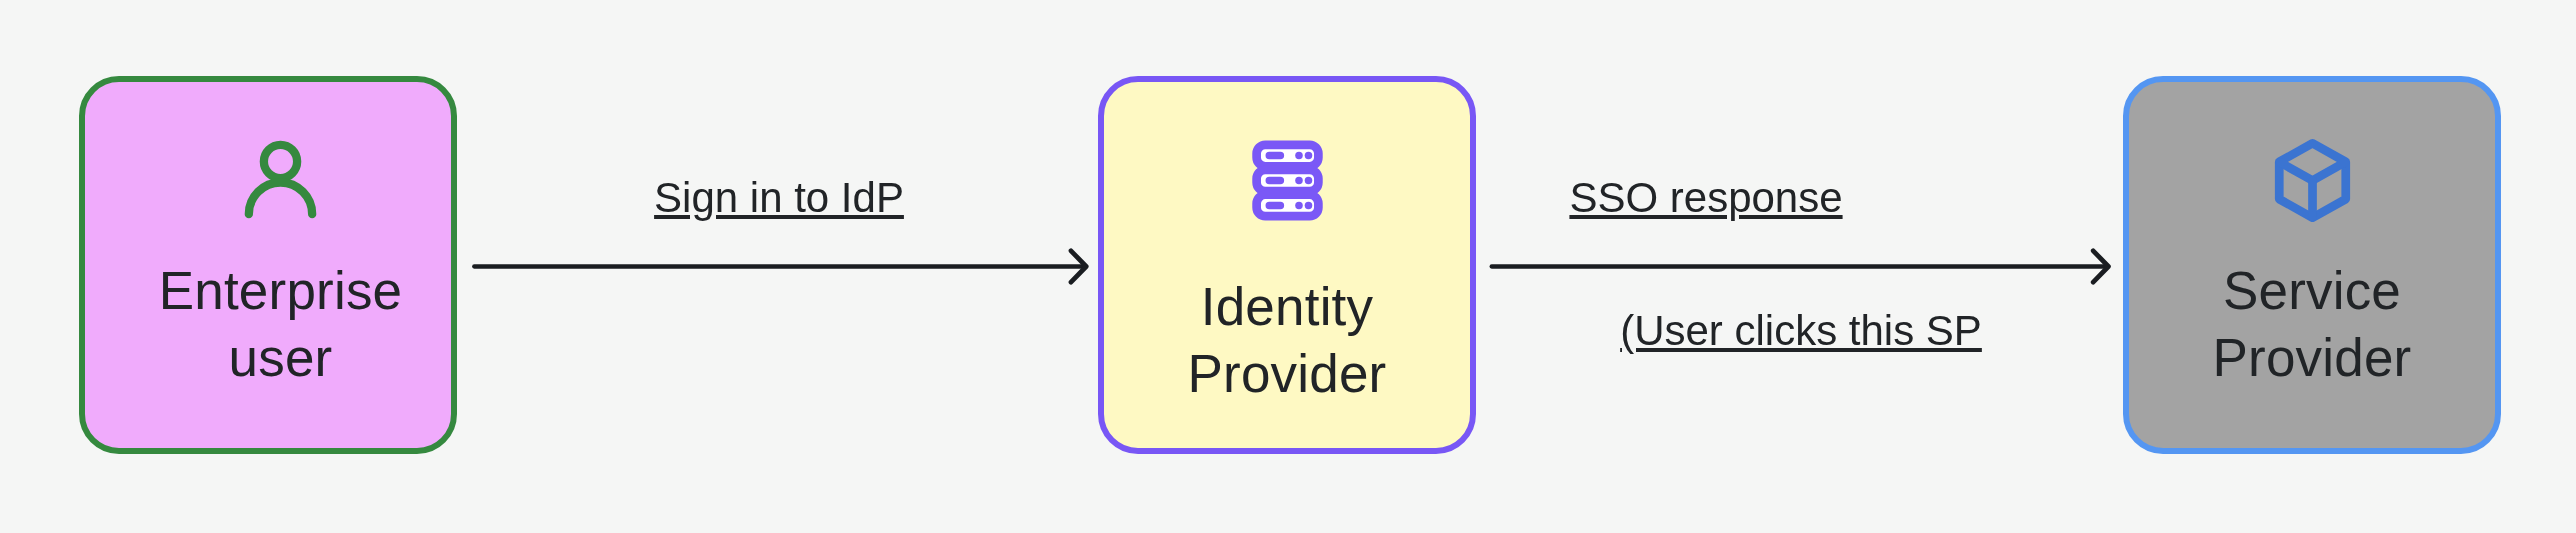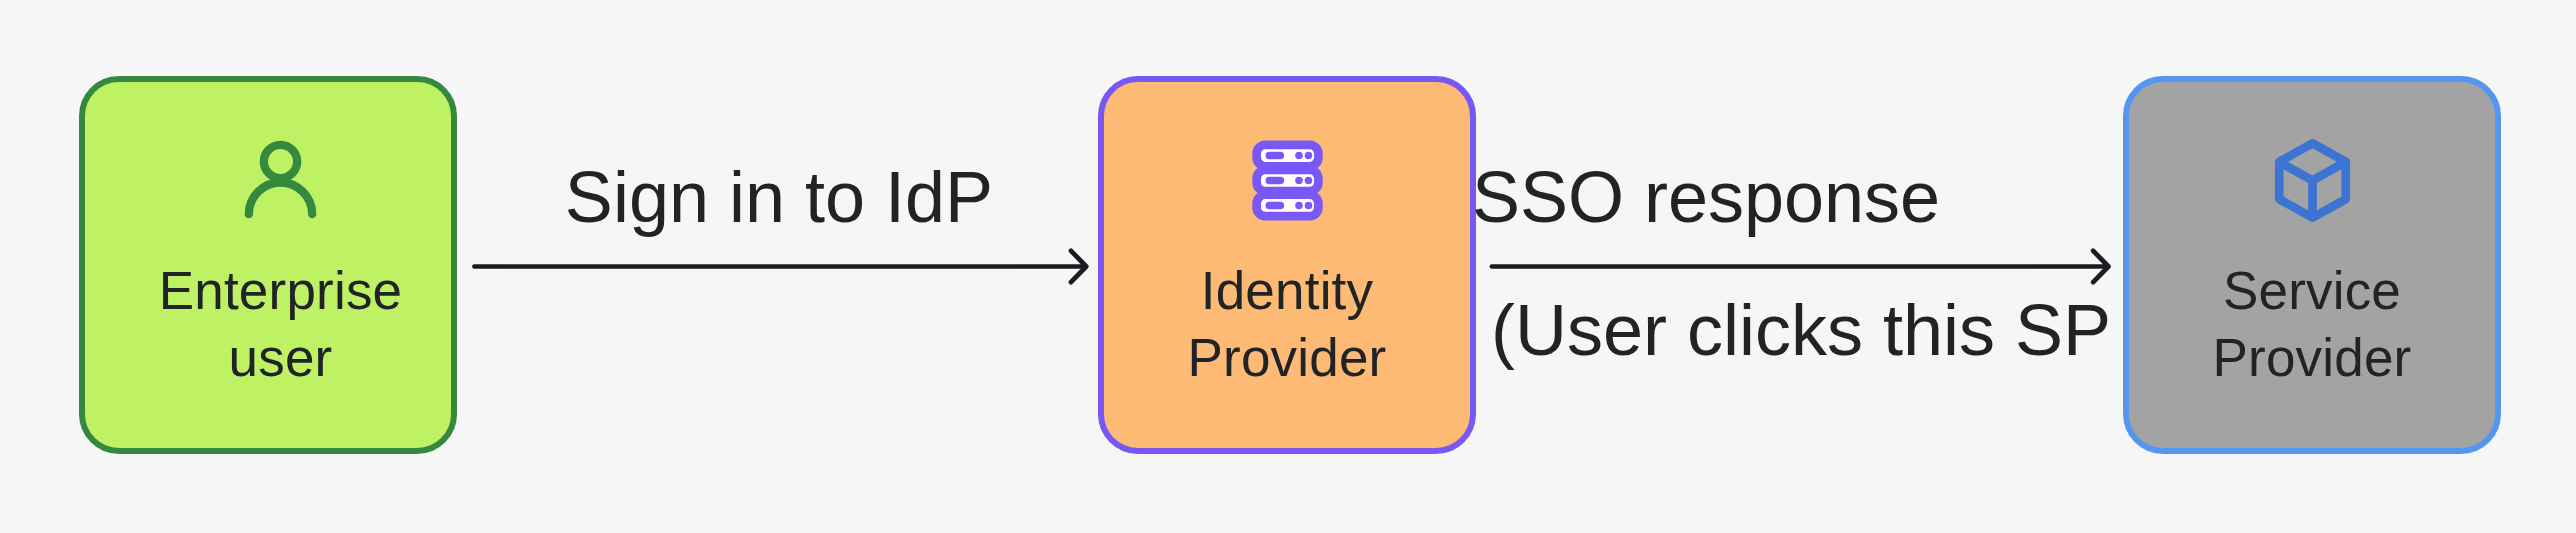--- a/index.html
+++ b/index.html
@@ -44,25 +44,26 @@
   }
   .edge-layer {
     position: absolute;
     left: 0; top: 0;
     width: 2576px; height: 533px;
     pointer-events: none;
   }
   .edge-label, .edge-sublabel {
     position: absolute;
     transform: translateX(-50%);
-    font-size: 72px;
+    font-size: 42px;
     line-height: 67px;
     font-weight: 500;
     text-align: left;
     white-space: nowrap;
+    text-decoration: underline;
   }
   .edge-label-1 { left: 779px;  top: 164px; }
   .edge-label-2 { left: 1706px; top: 164px; }
   .edge-sublabel-2 { left: 1801px; top: 297px; }
 </style>
 </head>
 <body>
 
 <div class="canvas" style="background-color: rgb(245, 246, 245); color: rgb(33, 36, 39);">
 
@@ -70,33 +71,33 @@
     <g fill="none" stroke-linecap="round" stroke-linejoin="round" stroke="#1a1d21">
       <line x1="497" y1="280" x2="1136" y2="280" stroke-width="4.5"></line>
       <path d="M1124 263.5 L1140 280 L1124 296.5" stroke-width="5"></path>
     </g>
     <g fill="none" stroke-linecap="round" stroke-linejoin="round" stroke="#1a1d21">
       <line x1="1566" y1="280" x2="2210" y2="280" stroke-width="4.5"></line>
       <path d="M2198 263.5 L2214 280 L2198 296.5" stroke-width="5"></path>
     </g>
   </svg>
 
-  <div class="node node-enterprise" style="border-color: rgb(53, 137, 63); background-color: #bef264; padding-left: 25px;">
+  <div class="node node-enterprise" style="border-color: rgb(53, 137, 63); background-color: #f0abfc; padding-left: 25px;">
     <div class="node-icon">
       <svg viewBox="0 0 24 24" xmlns="http://www.w3.org/2000/svg">
         <g fill="none" stroke-width="2.1" stroke-linecap="round" stroke="#35893f">
           <circle cx="12" cy="7.2" r="4.2"></circle>
           <path d="M4 20.5a8 8 0 0 1 16 0"></path>
         </g>
       </svg>
     </div>
     <div class="node-label">Enterprise user</div>
   </div>
 
-  <div class="node node-idp" style="border-color: rgb(120, 87, 245); background-color: #fdba74;">
+  <div class="node node-idp" style="border-color: rgb(120, 87, 245); background-color: #fef9c3; gap: 16px;">
     <div class="node-icon">
       <svg viewBox="0 0 24 24" xmlns="http://www.w3.org/2000/svg">
         <g fill="none" stroke-width="2.2" stroke-linecap="round" stroke="#7a58f6">
           <rect x="4.2" y="3.0" width="15.6" height="5.4" rx="2.2" fill="#ffffff"></rect>
           <rect x="4.2" y="9.3" width="15.6" height="5.4" rx="2.2" fill="#ffffff"></rect>
           <rect x="4.2" y="15.6" width="15.6" height="5.4" rx="2.2" fill="#ffffff"></rect>
           <path d="M7.4 5.7h2.8 M7.4 12h2.8 M7.4 18.3h2.8" stroke-width="1.9"></path>
         </g>
         <g stroke="none" fill="#7a58f6">
           <circle cx="14.9" cy="5.7" r="0.95"></circle>

